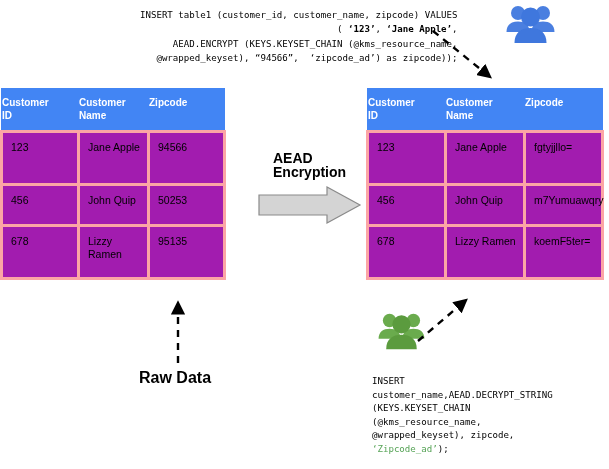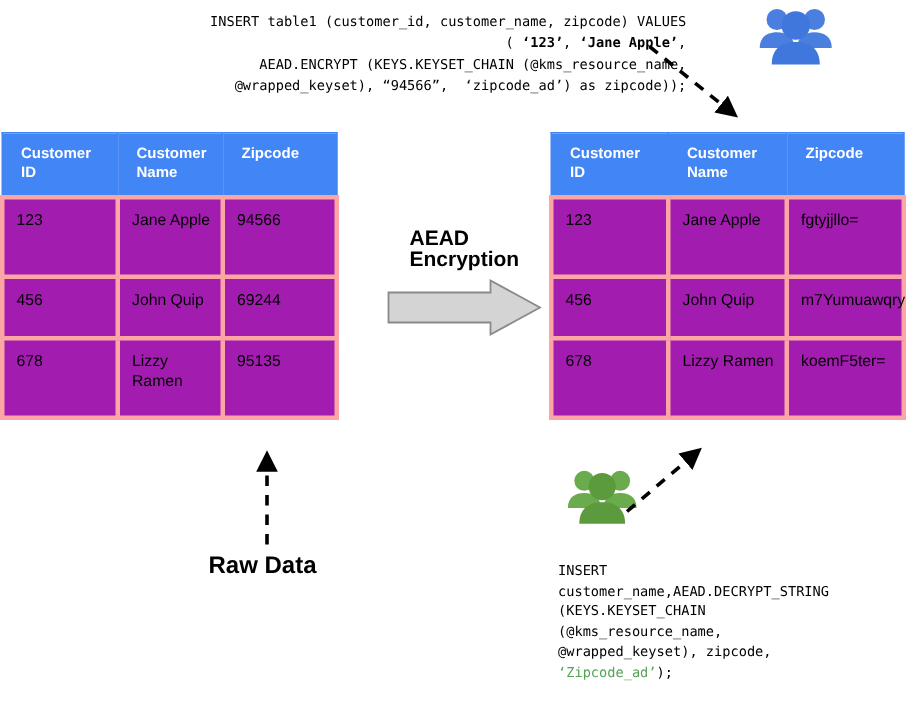--- a/index.html
+++ b/index.html
@@ -50,21 +50,21 @@
     font-size: 10.5px;
     color: #000000;
     background: #ffffff;
   }
   .data-table th {
     background: #4285f4;
     color: #ffffff;
     font-weight: bold;
     text-align: left;
     vertical-align: top;
-    padding: 8px 7px 8px 12px;
+    padding: 8px 7px 8px 0;
     border: 1px solid #4285f4;
     font-size: 10px;
     line-height: 12.5px;
   }
   .data-table td {
     border: 3px solid #fca5a5;
     padding: 8px 7px 8px 8px;
     vertical-align: top;
     line-height: 13px;
     background: #a21caf;
@@ -177,21 +177,21 @@
   </thead>
   <tbody>
     <tr class="row-tall">
       <td>123</td>
       <td>Jane Apple</td>
       <td>94566</td>
     </tr>
     <tr class="row-short">
       <td>456</td>
       <td>John Quip</td>
-      <td>69244</td>
+      <td>50253</td>
     </tr>
     <tr class="row-tall">
       <td>678</td>
       <td>Lizzy Ramen</td>
       <td>95135</td>
     </tr>
   </tbody>
 </table>
 
 <div id="aead-label"><span>AEAD</span>

